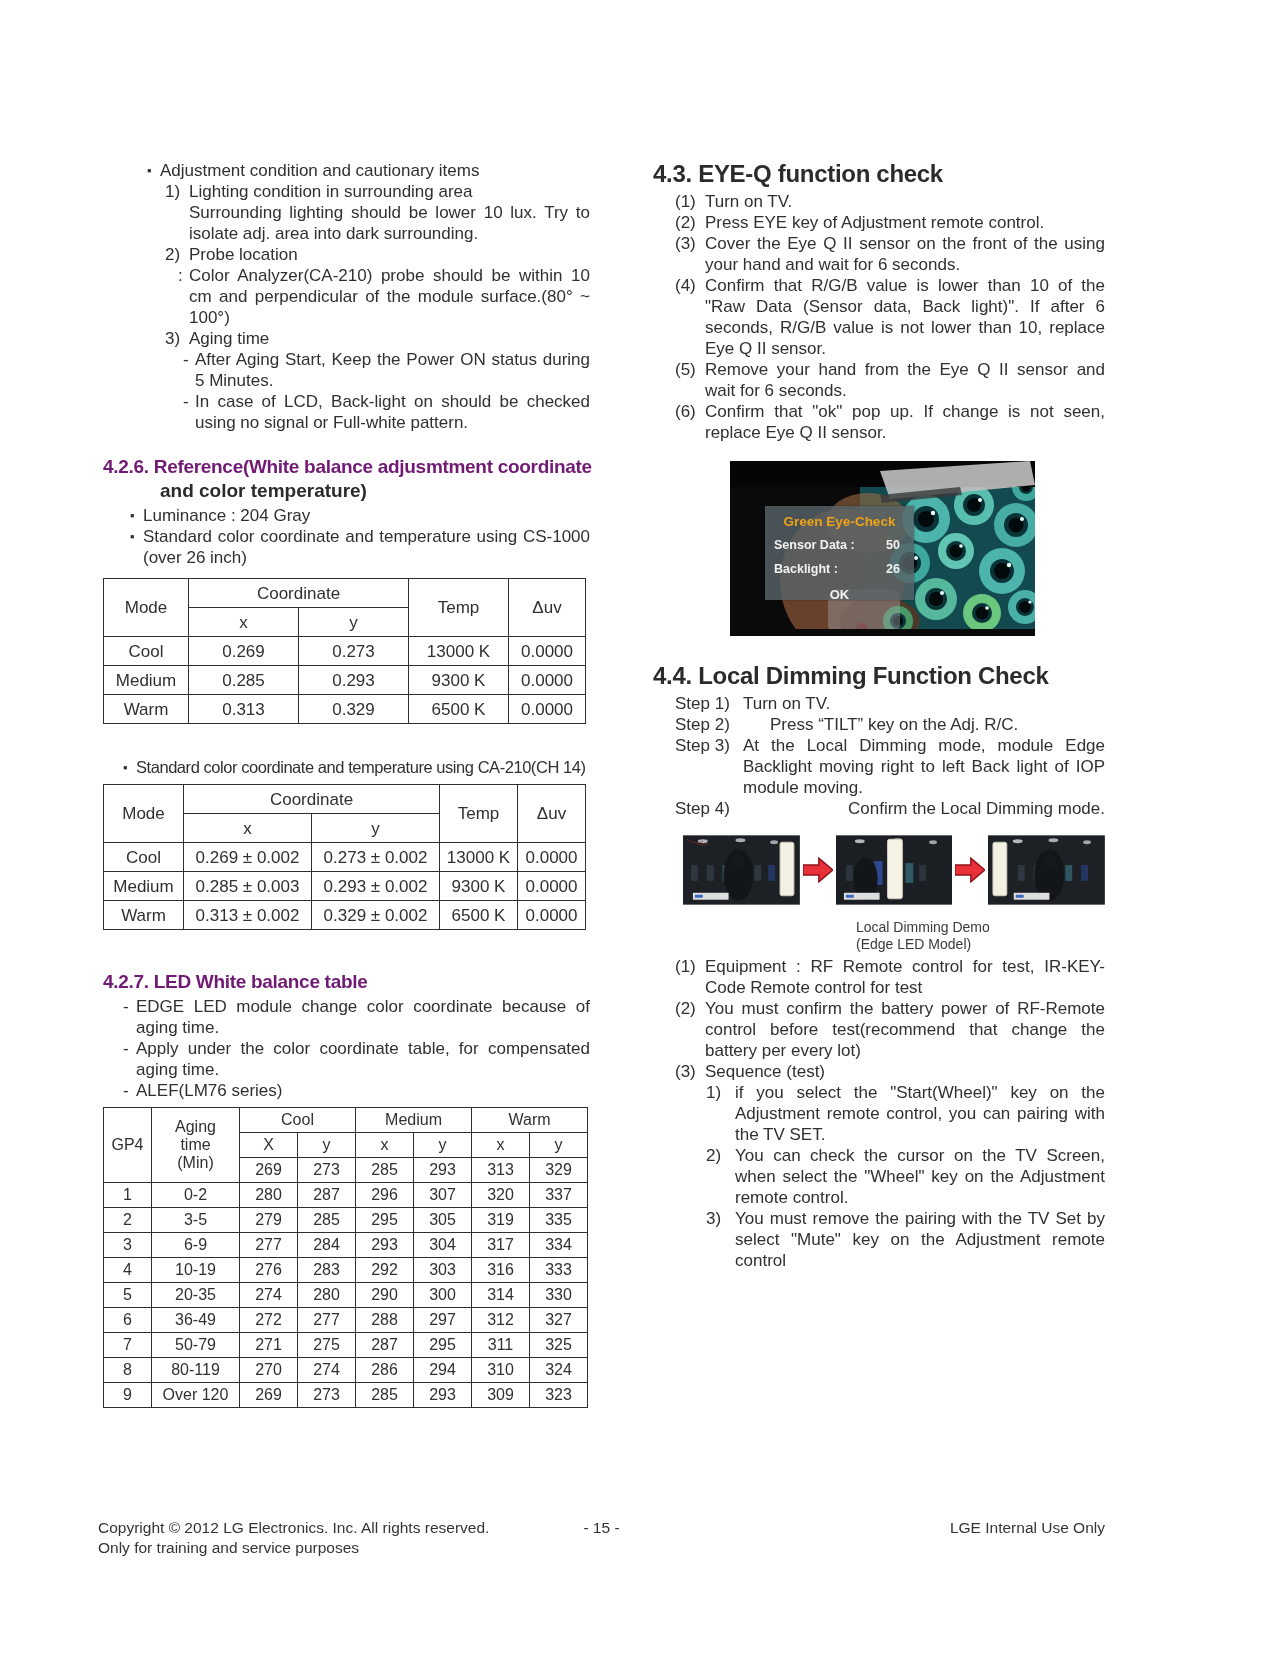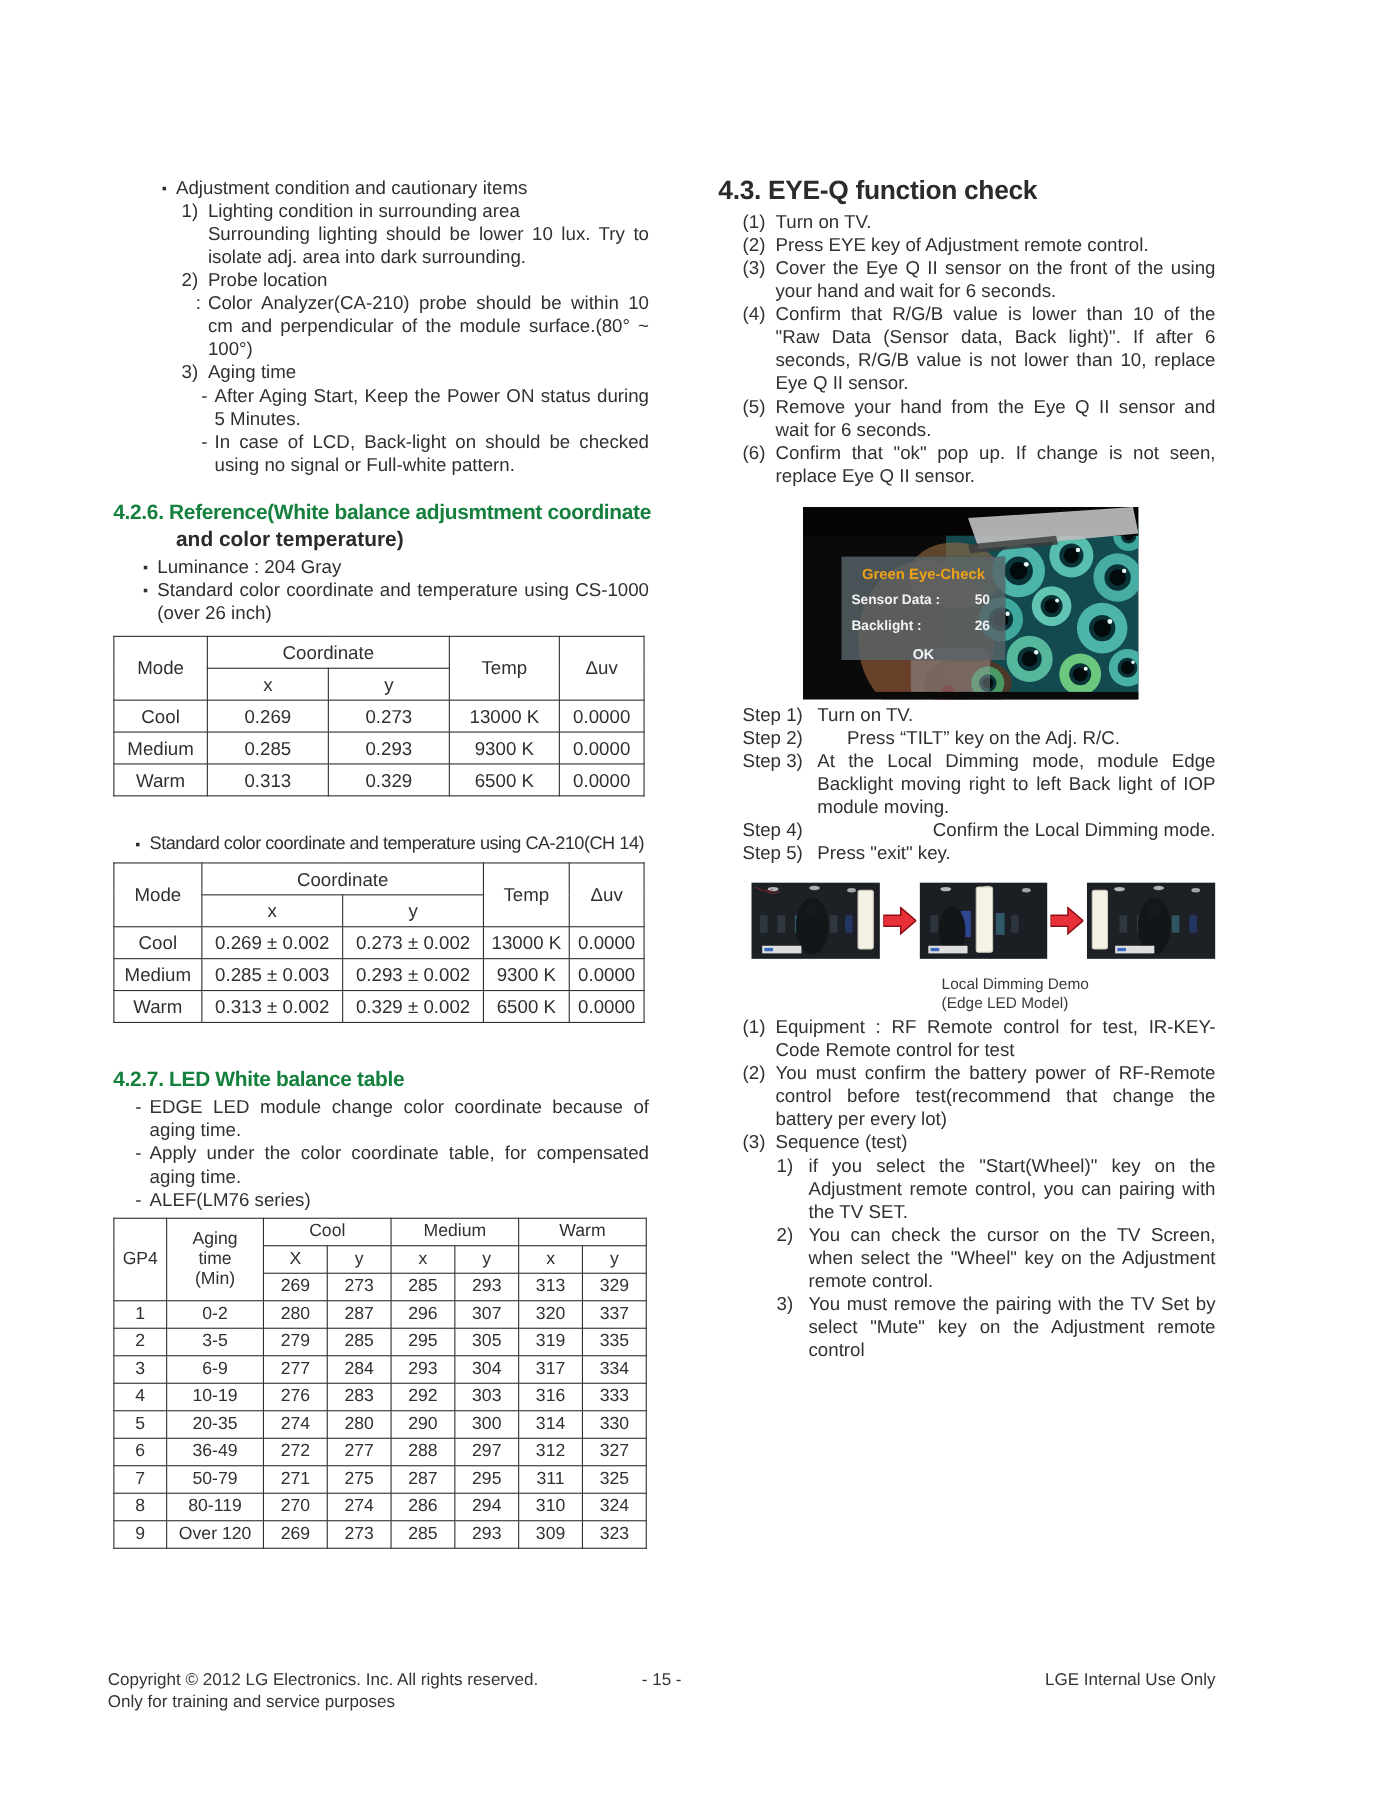--- a/index.html
+++ b/index.html
@@ -3,21 +3,21 @@
 <meta charset="utf-8">
 <style>
   html,body{margin:0;padding:0;background:#ffffff;}
   .page{position:relative;width:1270px;height:1654px;background:#ffffff;overflow:hidden;
         font-family:"Liberation Sans",sans-serif;color:#303030;}
   .col{position:absolute;}
   .colL{left:98px;top:160px;width:492px;}
   .colR{left:653px;top:160px;width:452px;}
   .body{font-size:17px;line-height:21px;}
   .h-big{font-size:24px;line-height:28px;font-weight:bold;color:#2b2b2b;letter-spacing:-0.3px;}
-  .h-mid{font-size:19px;line-height:24px;font-weight:bold;color:#15803d;white-space:nowrap;letter-spacing:-0.3px;}
+  .h-mid{font-size:19px;line-height:24px;font-weight:bold;color:#701a75;white-space:nowrap;letter-spacing:-0.3px;}
   .h-mid2{font-size:19px;line-height:24px;font-weight:bold;color:#2b2b2b;padding-left:57px;}
   .li{display:flex;align-items:flex-start;}
   .m{flex:0 0 auto;}
   .t{flex:1 1 auto;text-align:justify;}
   .tight{letter-spacing:-0.45px;white-space:nowrap;}
   
   table{border-collapse:collapse;table-layout:fixed;}
   td,th{border:1px solid #2f2f2f;text-align:center;vertical-align:middle;font-weight:normal;
         font-family:"Liberation Sans",sans-serif;color:#303030;overflow:hidden;}
   .tblA{width:482px;margin-left:5px;font-size:17px;}
@@ -418,40 +418,37 @@
           <span>50</span>
         </div>
         <div class="row">
           <span>Backlight :</span>
           <span>26</span>
         </div>
         <div class="ok">OK</div>
       </div>
     </div>
 
+    <div class="h-big" style="margin-top:26px;">4.4. Local Dimming Function Check</div>
 
     <div class="li" style="margin-left:22px;margin-top:3px;">
       <span class="m" style="width:68px;">Step 1)</span>
       <div class="t" style="text-align:left;">Turn on TV.</div>
     </div>
     <div class="li" style="margin-left:22px;">
       <span class="m" style="width:68px;">Step 2)</span>
       <div class="t" style="text-align:left;margin-left:27px;">Press “TILT” key on the Adj. R/C.</div>
     </div>
     <div class="li" style="margin-left:22px;">
       <span class="m" style="width:68px;">Step 3)</span>
       <div class="t">At the Local Dimming mode, module Edge Backlight moving right to left Back light of IOP module moving.</div>
     </div>
     <div class="li" style="margin-left:22px;">
       <span class="m" style="width:68px;">Step 4)</span>
       <div class="t" style="text-align:right;">Confirm the Local Dimming mode.</div>
-    </div>
-    <div class="li" style="margin-left:22px;">
-      <span class="m" style="width:68px;">Step 5)</span>
-      <div class="t" style="text-align:left;">Press "exit" key.</div>
     </div>
 
     <div class="dimrow">
       <svg width="118" height="70" viewBox="0 0 118 70">
         <rect width="118" height="70" fill="#1d2125"></rect>
         <ellipse cx="20" cy="6" rx="5" ry="2" fill="#cdd2d6" opacity="0.85"></ellipse>
           <ellipse cx="58" cy="5" rx="5" ry="2" fill="#cdd2d6" opacity="0.8"></ellipse>
           <ellipse cx="92" cy="7" rx="4" ry="2" fill="#cdd2d6" opacity="0.75"></ellipse>
         <path d="M4 4 q10 6 16 2 M14 8 q6 4 12 0" stroke="#8a2a2a" stroke-width="1" fill="none" opacity="0.7"></path>
         <rect x="8" y="30" width="7" height="16" fill="#39434e" opacity="0.65"></rect>

